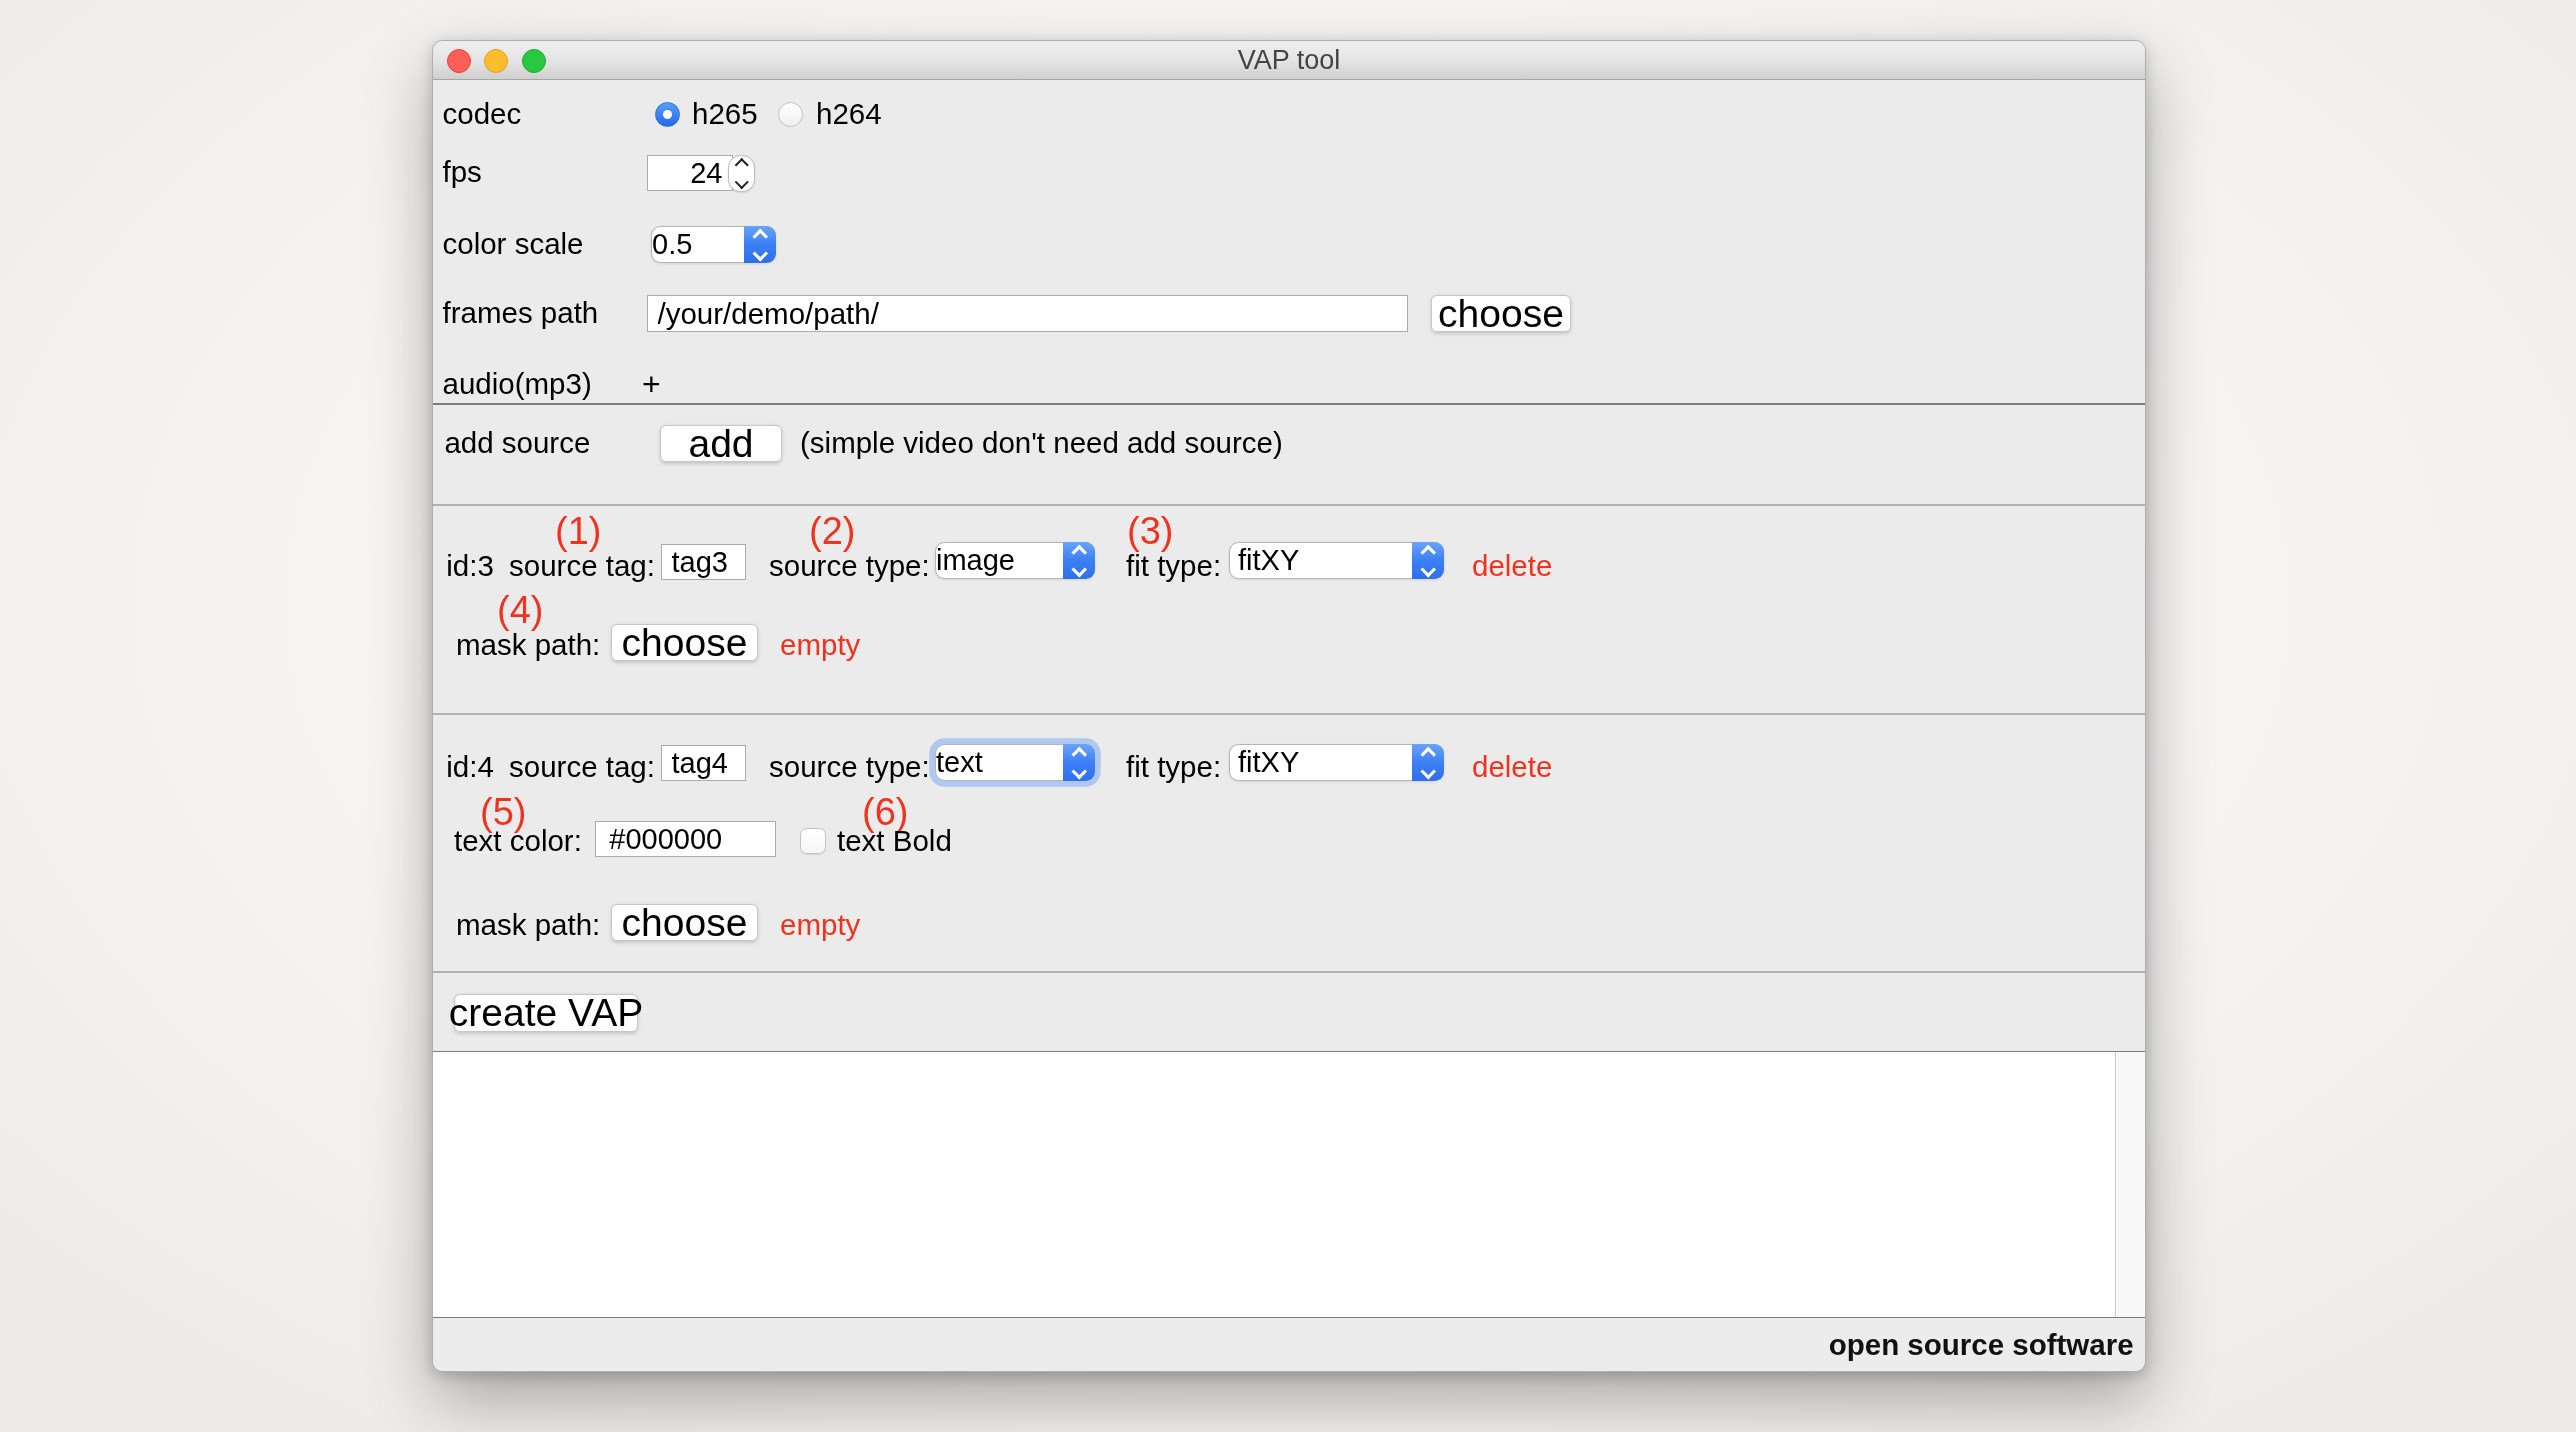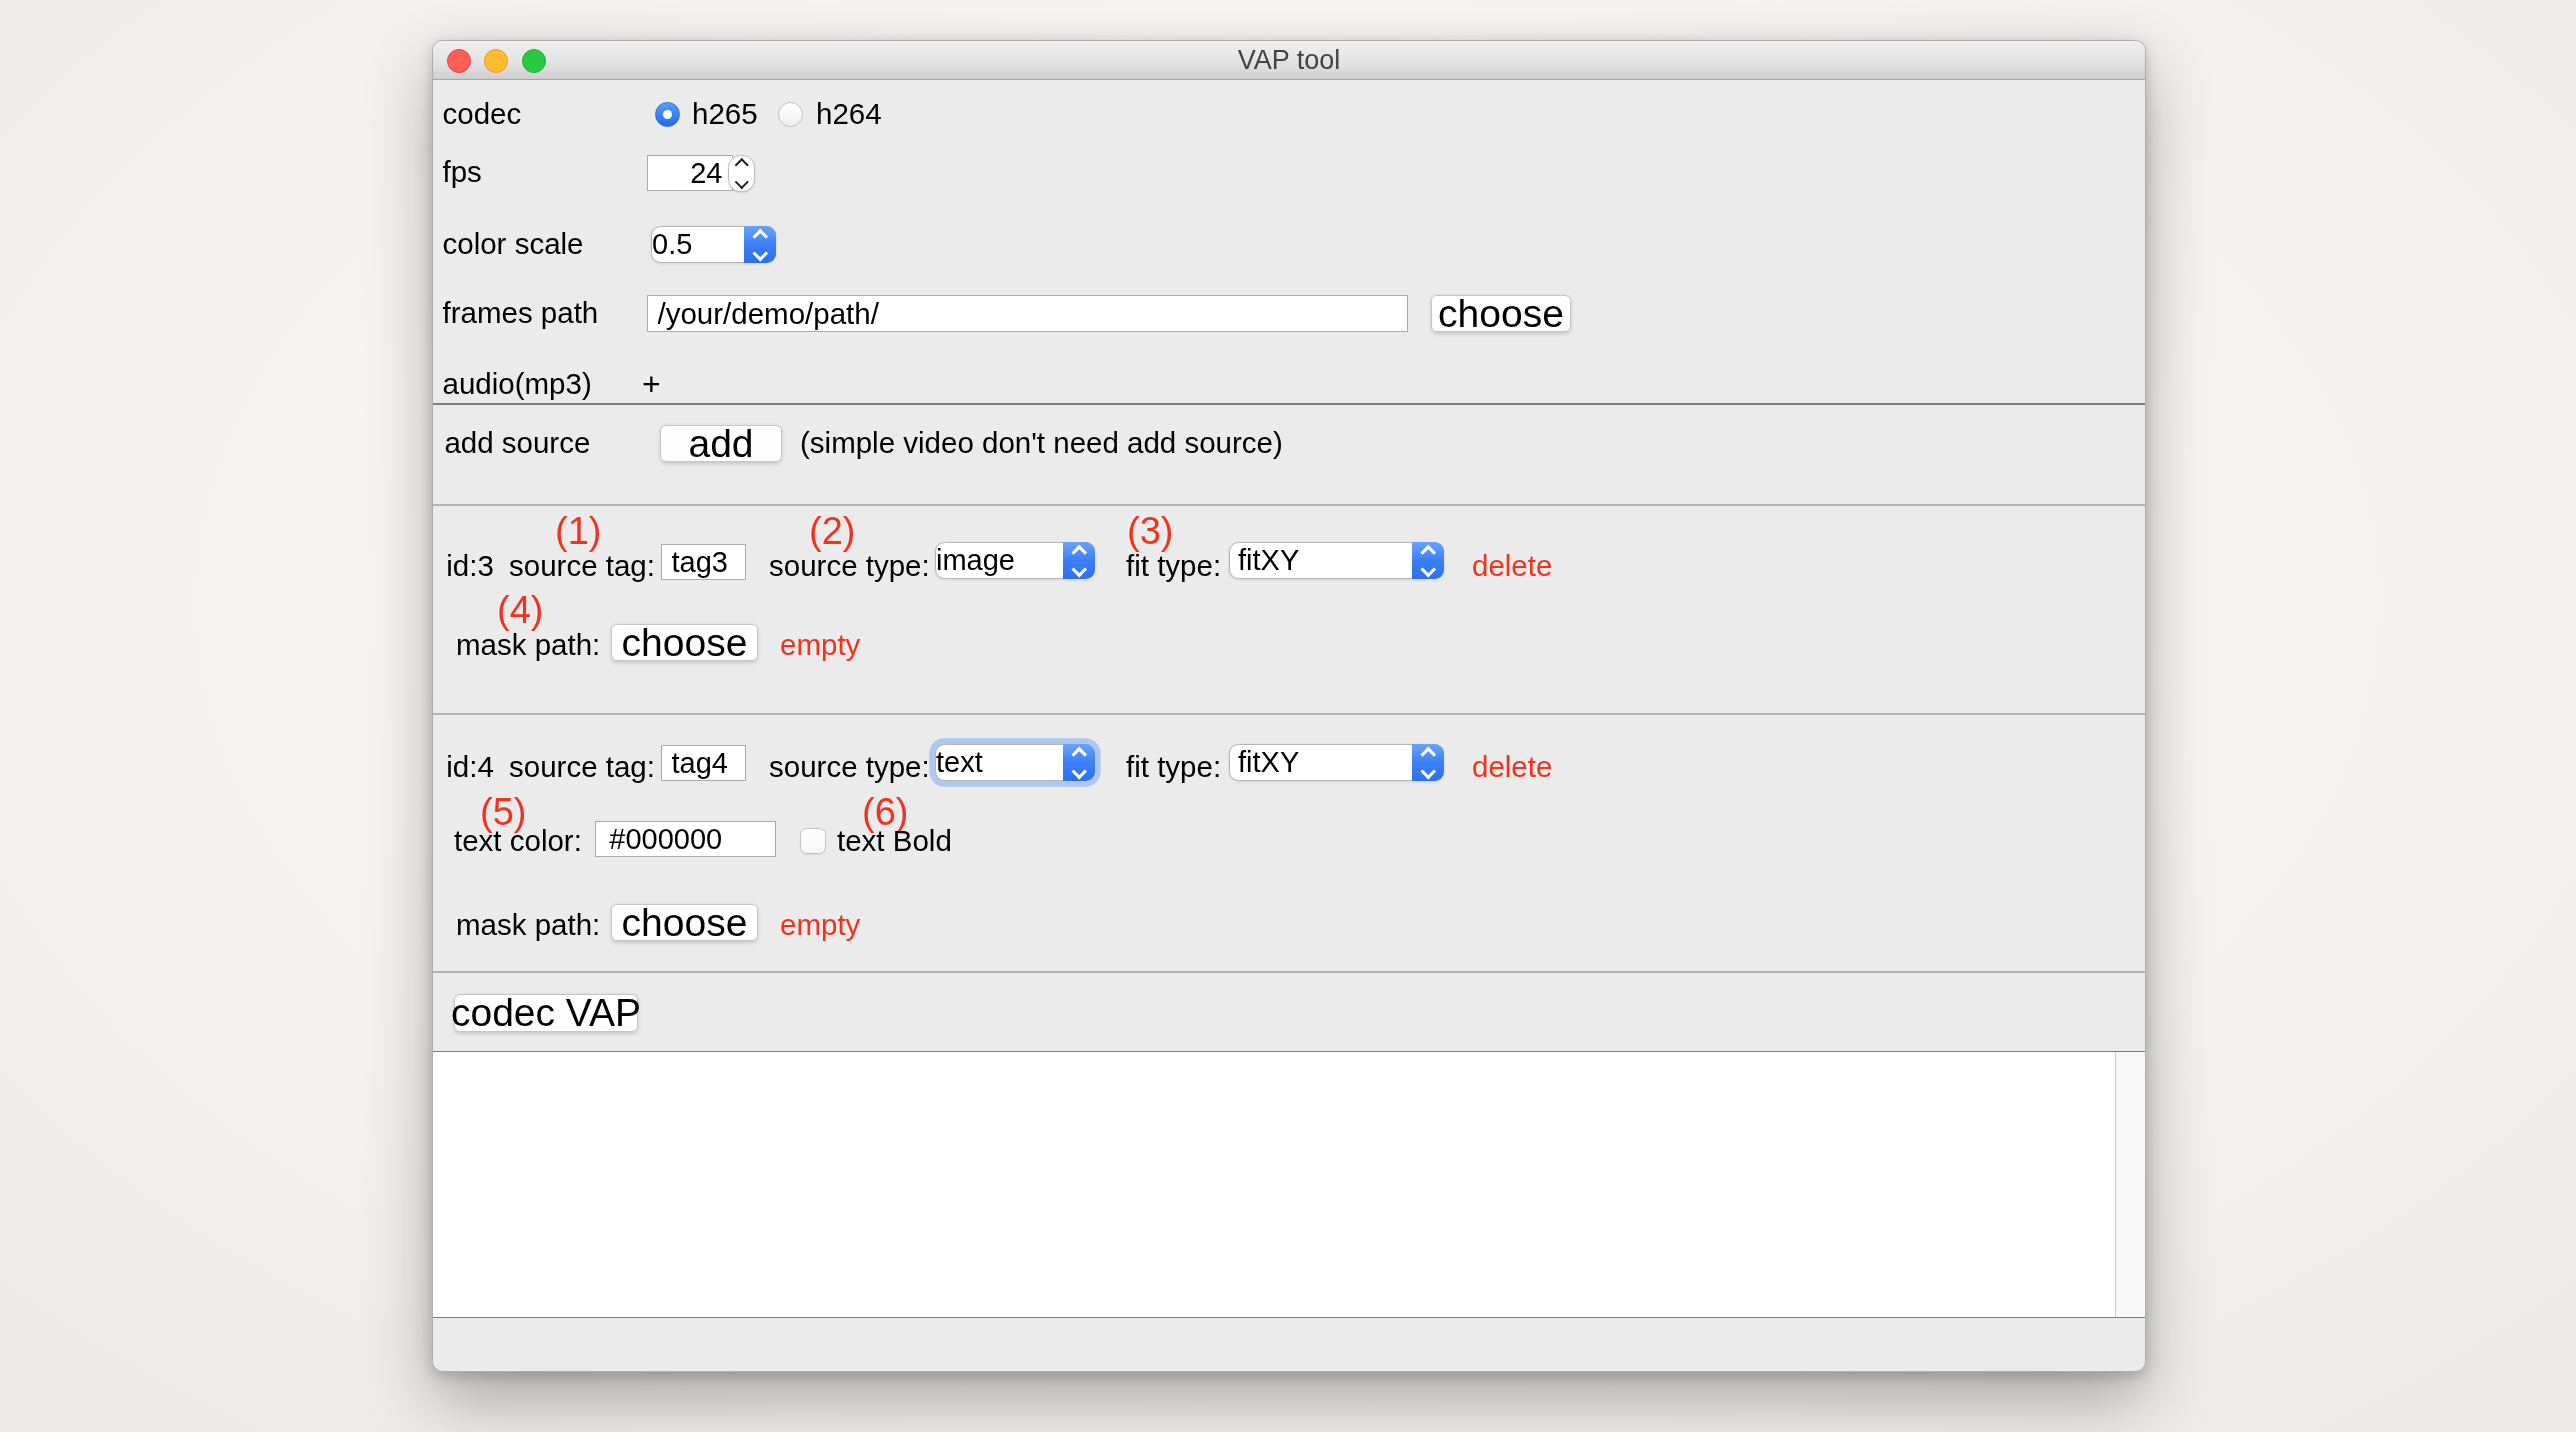--- a/index.html
+++ b/index.html
@@ -210,21 +210,24 @@
   <input class="tinput" style="left: 162px; top: 780px; width: 181px; height: 36px; padding-left: 13.3px;" value="#000000">
   <span class="checkbox" style="left:367px;top:787px"></span>
   <div class="label" style="left:404px;top:781px">text Bold</div>
 
   <div class="label" style="left:23px;top:865px">mask path:</div>
   <div class="btn" style="left:178px;top:863px;width:147px;height:37px">choose</div>
   <div class="label red" style="left:347px;top:865px">empty</div>
 
   <div class="sep mid" style="top:930px"></div>
 
-  <div class="btn" style="left:21px;top:953px;width:184px;height:38px">codec VAP</div>
+  <div class="btn" style="left:21px;top:953px;width:184px;height:38px">create VAP</div>
 
   <div class="output">
     <div class="scrolltrack"></div>
   </div>
 
+  <div class="statusbar">
+    <span class="txt">open source software</span>
+  </div>
 
 </div>
 
 
 </body></html>

